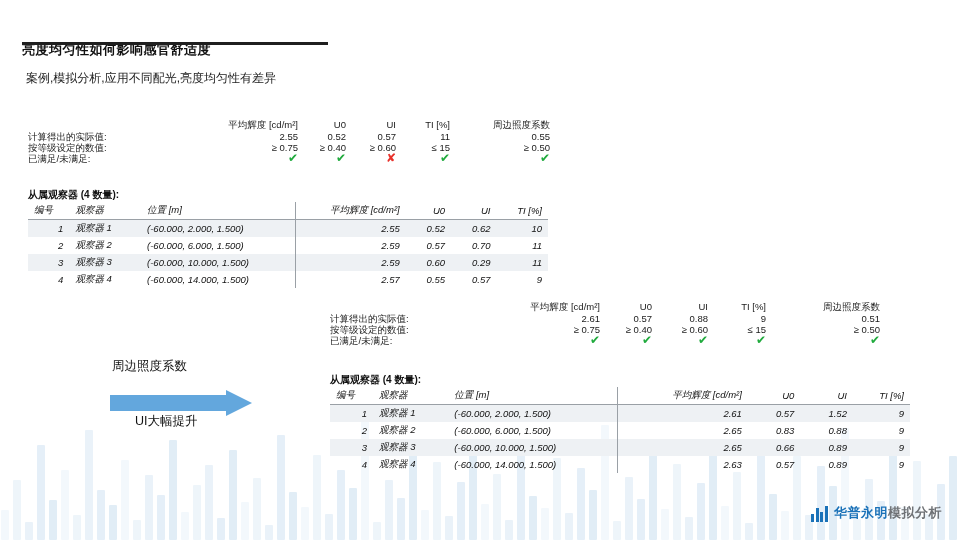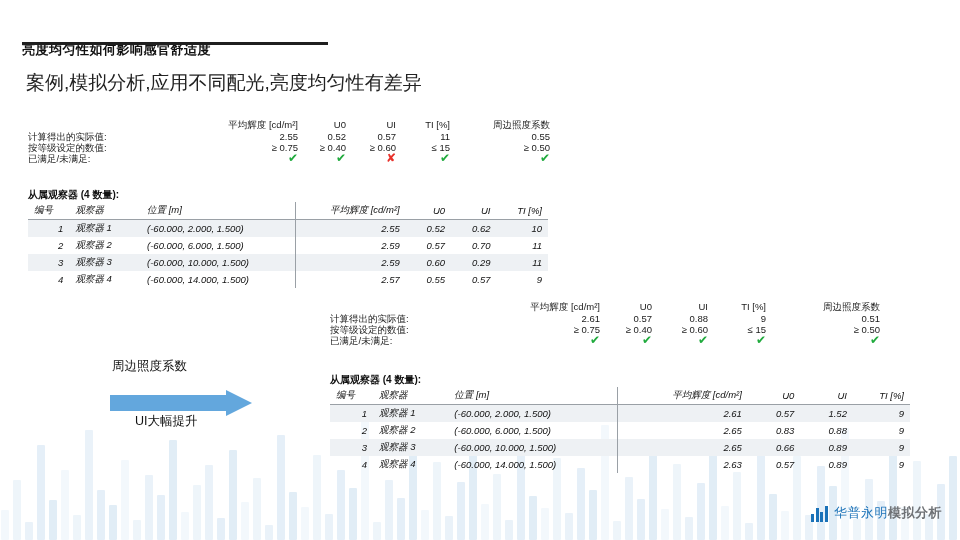--- a/index.html
+++ b/index.html
@@ -21,21 +21,21 @@
   .title{
     position:absolute;left:22px;top:18px;
     font-size:13px;font-weight:bold;color:#111;
     letter-spacing:0.5px;
     margin-top:23px;
   }
   .title-underline{
     position:absolute;left:22px;top:42px;width:306px;height:3px;background:#1f1f1f;
   }
   .subtitle{
-    position:absolute;left:26px;top:70px;font-size:19px;color:#222;
+    position:absolute;left:26px;top:70px;font-size:12px;color:#222;
   }
 
   
   .summary{position:absolute;font-size:9.5px;color:#1a1a1a;}
   .summary .labels{position:absolute;left:0;top:0;}
   .summary .labels div{height:11px;line-height:11px;white-space:nowrap;}
   .summary .col{position:absolute;text-align:right;}
   .summary .col .h{font-size:9.5px;height:13px;line-height:13px;white-space:nowrap;}
   .summary .col .v{height:11px;line-height:11px;white-space:nowrap;}
   .check{color:#1faa3c;font-size:12px;line-height:11px;}
@@ -71,21 +71,21 @@
   .arrow .head{
     position:absolute;left:116px;top:0;width:0;height:0;
     border-top:13px solid transparent;border-bottom:13px solid transparent;
     border-left:26px solid #63a7dd;
   }
 
   
   .logo{position:absolute;right:18px;bottom:18px;display:flex;align-items:flex-end;}
   .logo .mark{display:flex;align-items:flex-end;height:16px;margin-right:5px;}
   .logo .mark i{display:block;width:3px;margin-right:1.5px;background:#1b72b8;}
-  .logo .name{font-size:13px;font-weight:normal;color:#1b72b8;letter-spacing:0.5px;}
+  .logo .name{font-size:13px;font-weight:bold;color:#1b72b8;letter-spacing:0.5px;}
   .logo .sub{font-size:13px;font-weight:bold;color:#6f7276;letter-spacing:0.5px;}
 </style>
 </head>
 <body>
 
 <div class="slide">
 
   <div class="bars" id="bars">
       <i style="left: 1px; width: 8px; height: 30px; opacity: 0.35;"></i>
       <i style="left: 13px; width: 8px; height: 60px; opacity: 0.48;"></i>

